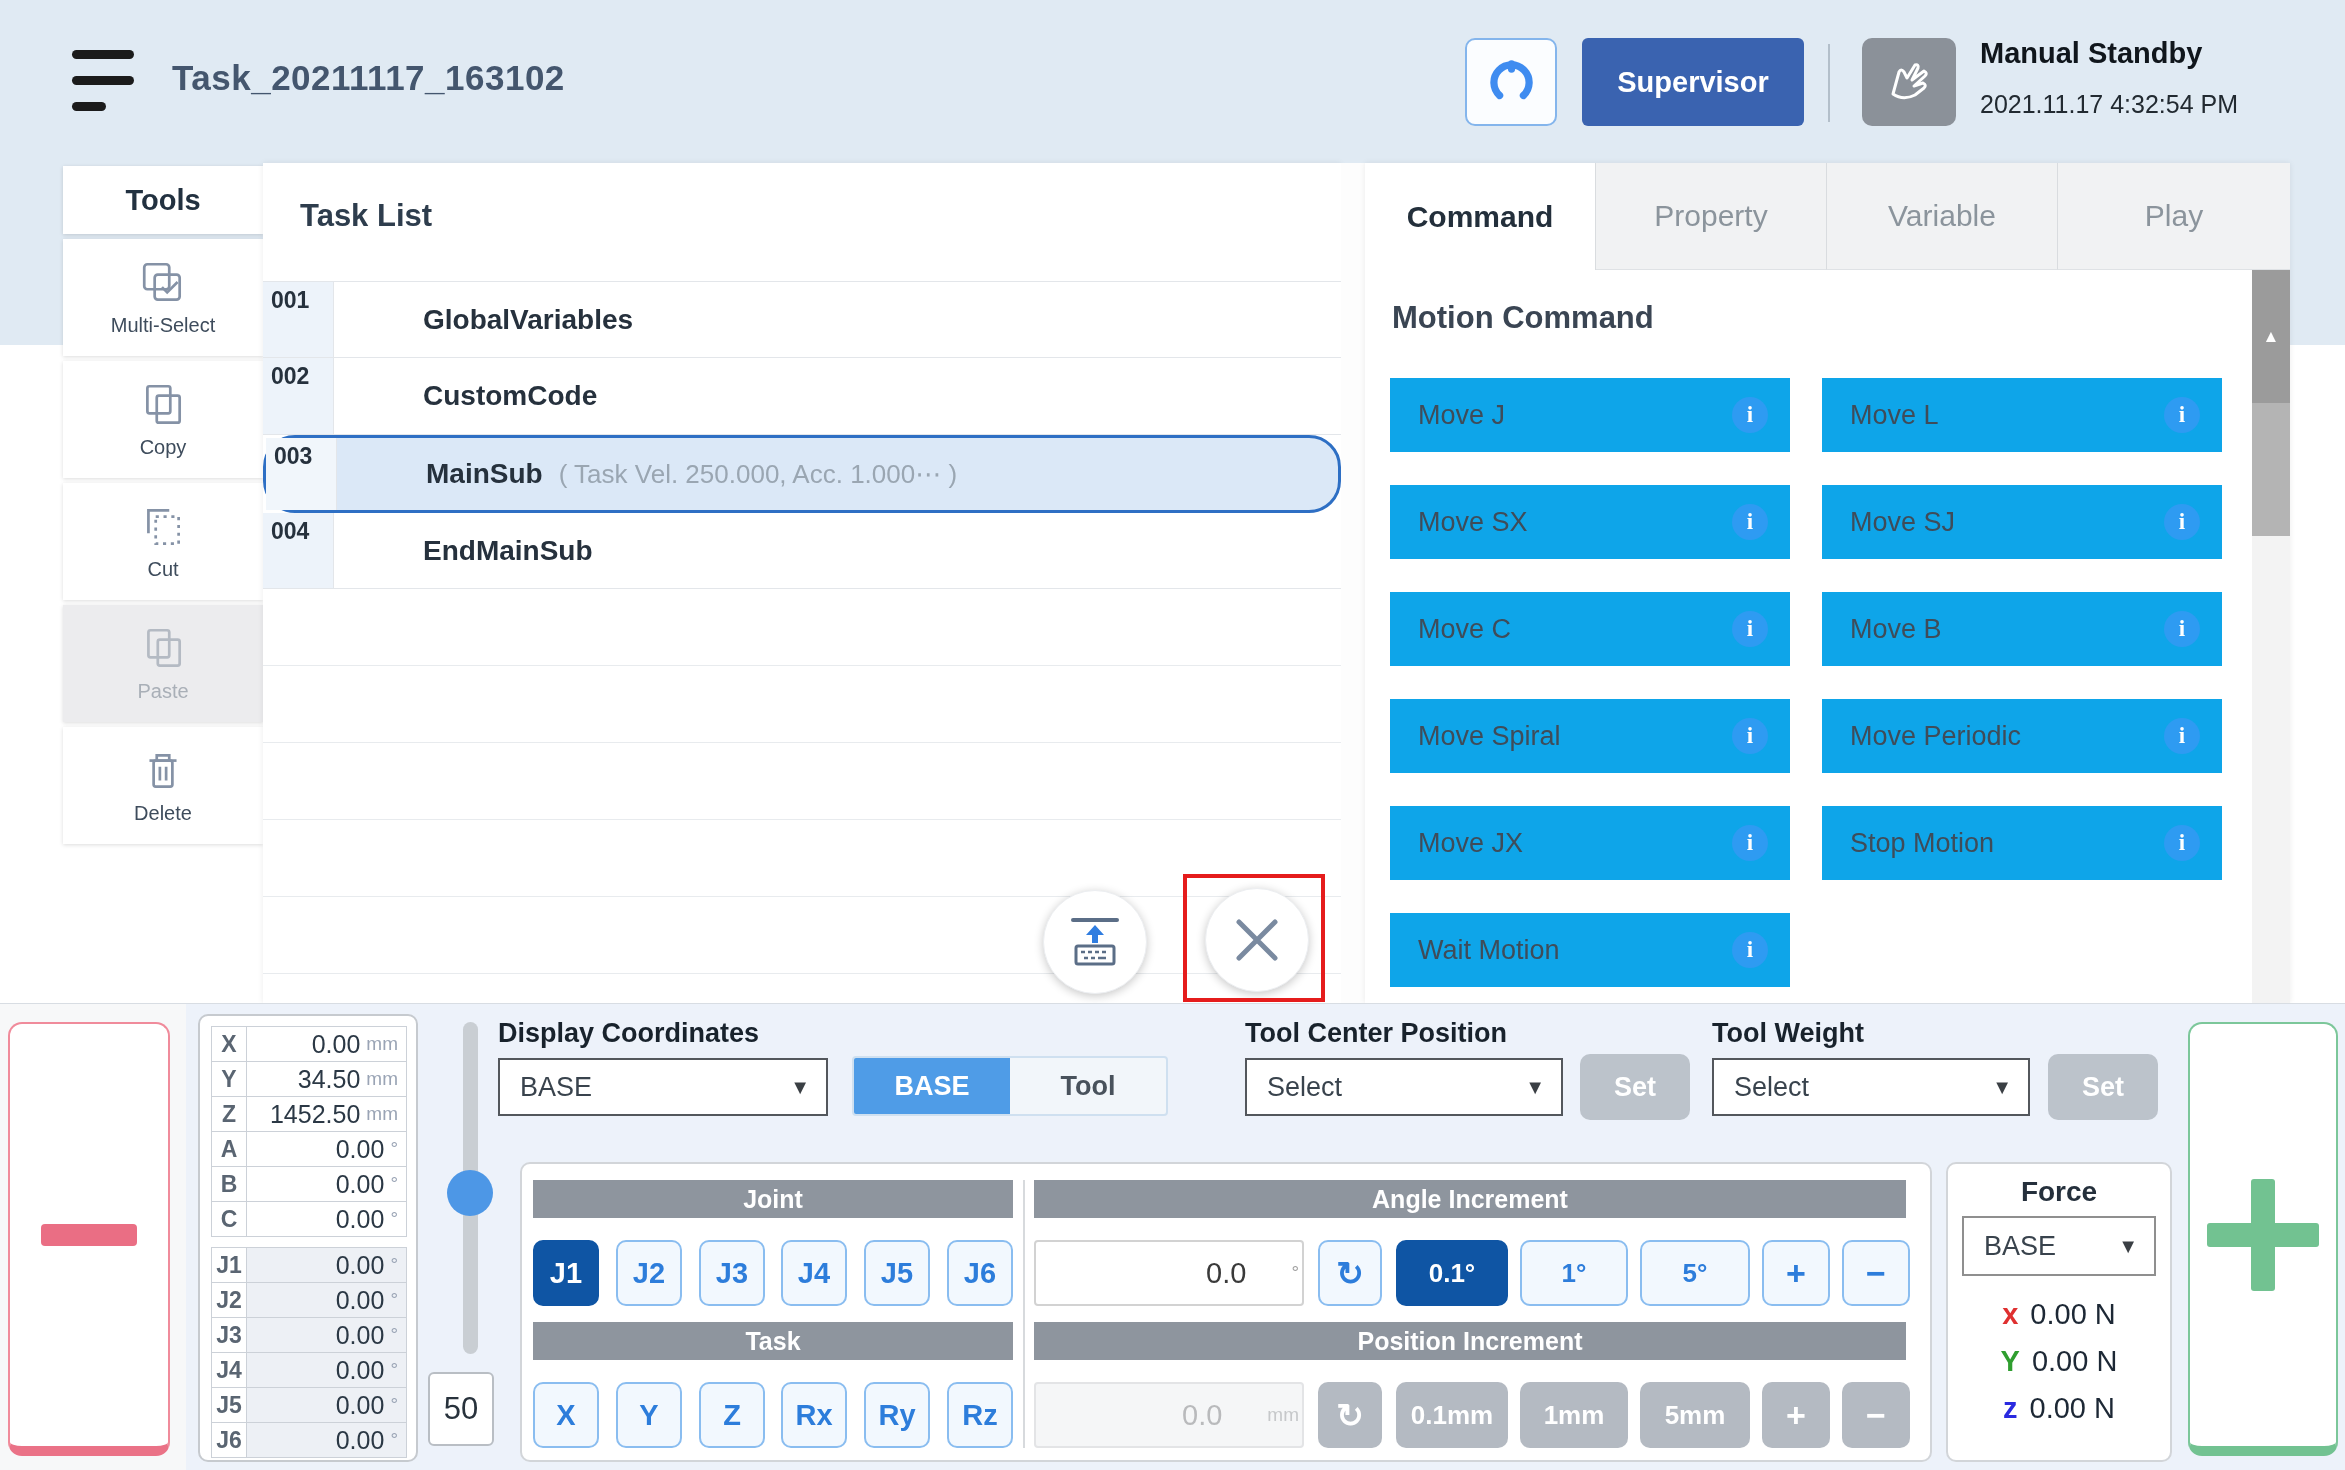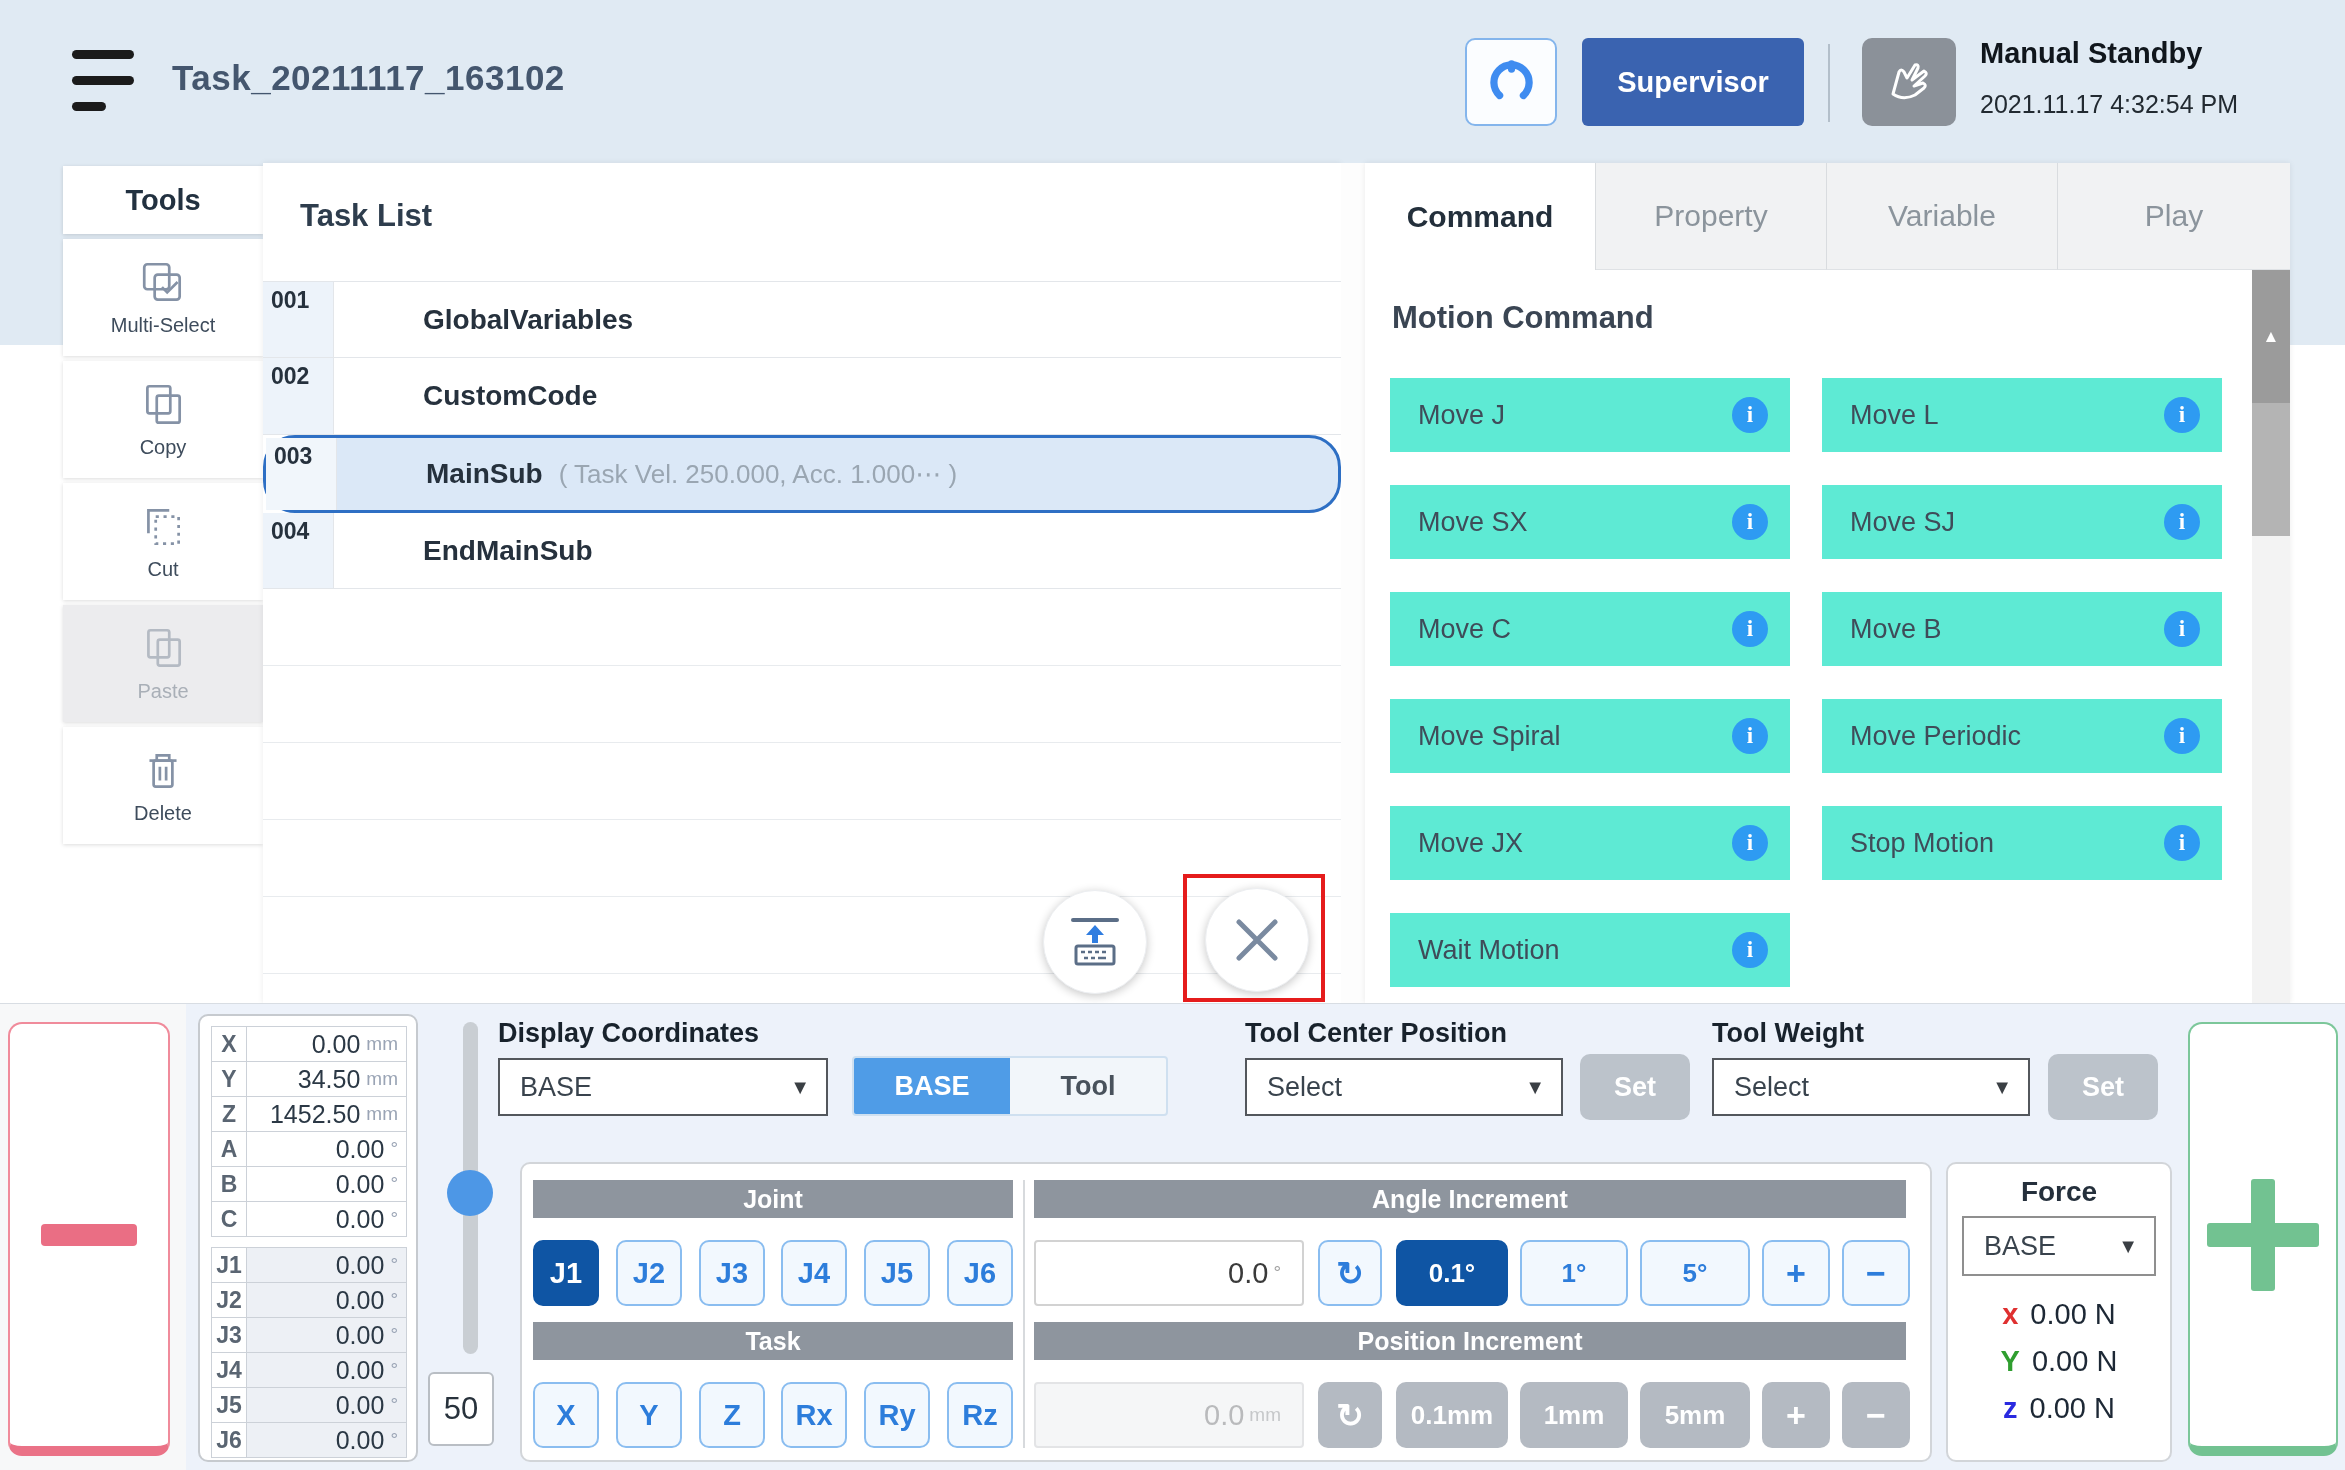--- a/index.html
+++ b/index.html
@@ -44,21 +44,21 @@
   .task-row.selected .numcell { background:#f1f6fb; }
   .empty-row { border-bottom:1px solid #e8ebee; }
 
   
   .tab { font-size:30px; display:flex; align-items:center; justify-content:center; border-right:1px solid #d9dcdf; }
   .tab.inactive { background:#f1f2f3; color:#8b949c; border-bottom:1px solid #dfe2e5; }
   .tab.active { background:#fff; color:#232f3b; font-weight:bold; }
   .section-title { font-size:31px; font-weight:bold; color:#3a4553; }
 
   .cmd-grid { display:grid; grid-template-columns:400px 400px; column-gap:32px; row-gap:33px; }
-  .cmd { position:relative; height:74px; background:#5eead4; display:flex; align-items:center; padding:0 28px; font-size:27px; color:#3f4c59; box-sizing:border-box; }
+  .cmd { position:relative; height:74px; background:#0ea5e9; display:flex; align-items:center; padding:0 28px; font-size:27px; color:#3f4c59; box-sizing:border-box; }
   .cmd .info { position:absolute; right:22px; top:50%; transform:translateY(-50%); width:36px; height:36px; border-radius:50%; background:#2e9bf2; color:#fff; font-weight:bold; font-size:23px; font-family:"Liberation Serif", serif; display:flex; align-items:center; justify-content:center; }
 
   
   .sb-btn { background:#9b9b9b; color:#fff; font-size:17px; }
   .sb-thumb { background:#b4b4b4; }
   .sb-track { background:#f3f3f3; }
 
   
   .circle-btn { border-radius:50%; background:#fff; box-shadow:0 2px 10px rgba(0,0,0,0.22); border:1px solid #eceef1; }
   .red-box { border:4px solid #e51c1c; pointer-events:none; }
@@ -92,21 +92,21 @@
   .toggle-half { flex:1; display:flex; align-items:center; justify-content:center; font-size:27px; font-weight:bold; }
   .toggle-half.on { background:#4f9ce7; color:#fff; }
   .toggle-half.off { color:#49525c; }
   .setbtn { background:#bcc3cb; color:#fff; font-weight:bold; font-size:27px; border-radius:10px; }
 
   
   .jog-wrap { background:#fff; border:2px solid #d2d5d9; border-radius:10px; }
   .ghdr { background:#8e959e; color:#fff; font-weight:bold; font-size:25px; }
   .jbtn { width:66px; height:66px; border-radius:10px; background:#f2f8fe; border:2px solid #8abdf0; color:#2d7ddb; font-weight:bold; font-size:29px; }
   .jbtn.active { background:#0f55a4; border-color:#0f55a4; color:#fff; }
-  .inc-input { background:#fff; border:2px solid #d2d2d2; border-radius:4px; display:flex; align-items:center; justify-content:flex-end; padding-right:21px; font-size:29px; color:#3a3a3a; }
+  .inc-input { background:#fff; border:2px solid #d2d2d2; border-radius:4px; display:flex; align-items:center; justify-content:flex-end; padding-right:3px; font-size:29px; color:#3a3a3a;gap:40px; }
   .inc-input .unit { font-size:19px; color:#a0a0a0; margin-left:5px; }
   .inc-input.disabled { background:#f5f6f7; border-color:#e3e4e6; color:#b9babc; }
   .inc-input.disabled .unit { color:#c6c8ca; }
   .inc-btn { border-radius:10px; background:#f2f8fe; border:2px solid #8abdf0; color:#2d7ddb; font-weight:bold; font-size:26px; }
   .inc-btn.active { background:#0f55a4; border-color:#0f55a4; color:#fff; }
   .inc-btn.gray { background:#b4bac2; border:none; color:#fff; }
 
   
   .force-panel { background:#fff; border:2px solid #d2d5d9; border-radius:10px; }
   .force-title { font-size:28px; font-weight:bold; color:#25303c; }

